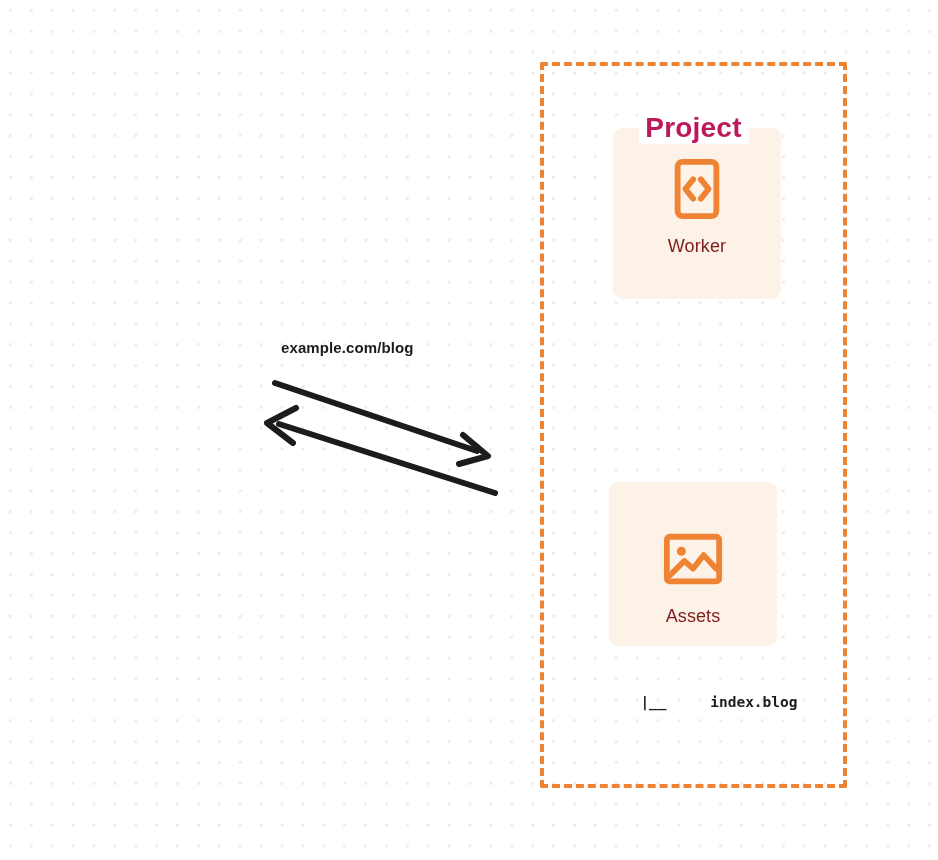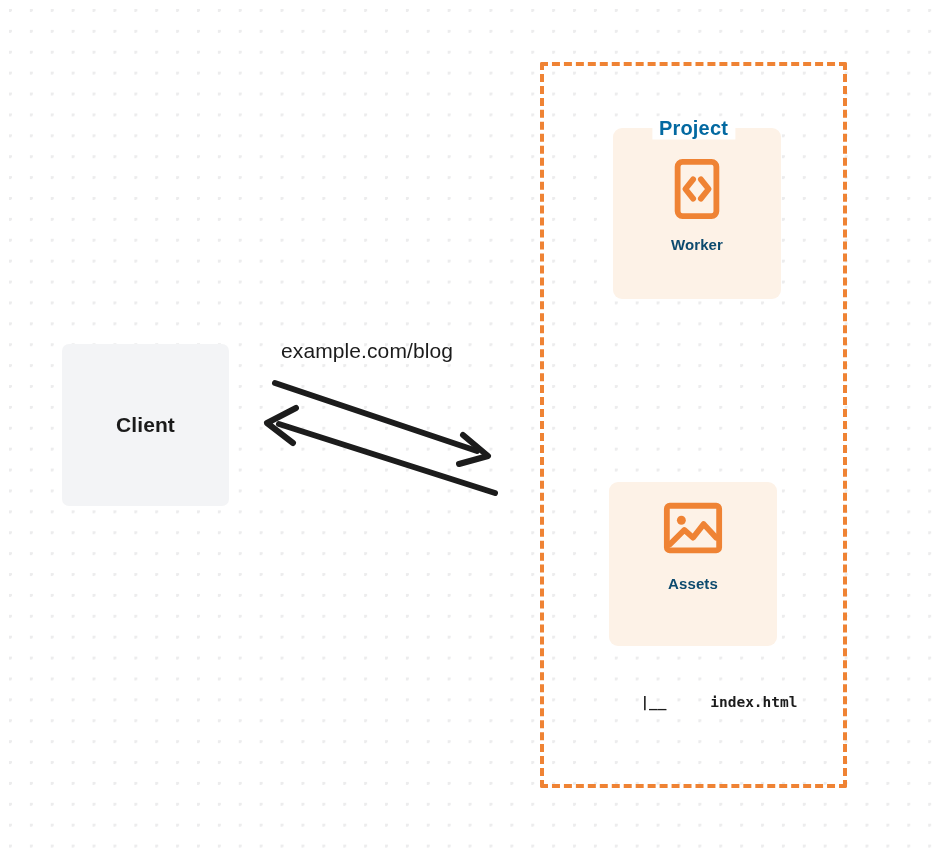--- a/index.html
+++ b/index.html
@@ -55,23 +55,23 @@
     border: 4px dashed #ef8334;
     border-radius: 2px;
   }
   .project-title {
     position: absolute;
     left: 50%;
     top: 62px;
     transform: translate(-50%, -50%);
     background: #ffffff;
     padding: 0 7px;
-    font-size: 20px;
+    font-size: 28px;
     font-weight: 700;
-    color: #0369a1;
+    color: #be185d;
     letter-spacing: 0.2px;
     white-space: nowrap;
     z-index: 5;
   }
 
   
   .card {
     position: absolute;
     background: #fdf2e7;
     border-radius: 9px;
@@ -85,36 +85,36 @@
     width: 168px;
     height: 171px;
     padding-top: 30px;
     box-sizing: border-box;
   }
   .card-assets {
     left: 609px;
     top: 482px;
     width: 168px;
     height: 164px;
-    padding-top: 18px;
+    padding-top: 49px;
     box-sizing: border-box;
   }
   .card-icon {
     width: 62px;
     height: 62px;
     display: block;
   }
   .card-assets .card-icon {
     height: 56px;
   }
   .card-label {
     margin-top: 16px;
-    font-size: 15px;
-    font-weight: 700;
-    color: #0c4a6e;
+    font-size: 18px;
+    font-weight: 400;
+    color: #7f1d1d;
     letter-spacing: 0.1px;
   }
   .card-assets .card-label {
     margin-top: 19px;
   }
 
   
   .file-tree {
     position: absolute;
     left: 588px;
@@ -134,35 +134,32 @@
     top: 0;
     width: 938px;
     height: 860px;
     pointer-events: none;
   }
 
   .edge-label {
     position: absolute;
     left: 281px;
     top: 339px;
-    font-size: 21px;
-    font-weight: 400;
+    font-size: 15px;
+    font-weight: 700;
     color: #1c1c1c;
     letter-spacing: 0.1px;
     white-space: nowrap;
   }
 </style>
 </head>
 <body>
 
 <div id="canvas">
 
-  <div class="client-box">
-    <span class="client-label">Client</span>
-  </div>
 
   <div class="project-frame">
     <span class="project-title">Project</span>
   </div>
 
   <div class="card card-worker">
     <svg class="card-icon" viewBox="0 0 64 64" aria-hidden="true">
       <rect x="12" y="4" width="40" height="56" rx="5" ry="5" fill="none" stroke="#ef8334" stroke-width="6"></rect>
       <path d="M28 22 L20 32 L28 42" fill="none" stroke="#ef8334" stroke-width="6" stroke-linecap="round" stroke-linejoin="round"></path>
       <path d="M36 22 L44 32 L36 42" fill="none" stroke="#ef8334" stroke-width="6" stroke-linecap="round" stroke-linejoin="round"></path>
@@ -173,21 +170,21 @@
   <div class="card card-assets">
     <svg class="card-icon" viewBox="0 0 64 56" aria-hidden="true">
       <rect x="5" y="5" width="54" height="46" rx="3" ry="3" fill="none" stroke="#ef8334" stroke-width="6"></rect>
       <circle cx="20" cy="20" r="4.6" fill="#ef8334"></circle>
       <path d="M8 45 L23 30 L32 38 L43 24 L56 38" fill="none" stroke="#ef8334" stroke-width="6" stroke-linecap="round" stroke-linejoin="round"></path>
     </svg>
     <span class="card-label">Assets</span>
   </div>
 
   <div class="file-tree">
-    <div>      |__     index.html</div>
+    <div>      |__     index.blog</div>
     
   </div>
 
   <svg class="arrows" viewBox="0 0 938 860">
     <g>
       <line x1="275" y1="383" x2="477" y2="451" stroke="#1c1c1c" stroke-width="6" stroke-linecap="round"></line>
       <path d="M463 435 L488 456 L459 464" fill="none" stroke="#1c1c1c" stroke-width="6" stroke-linecap="round" stroke-linejoin="round"></path>
     </g>
     <g>
       <line x1="495" y1="493" x2="279" y2="424" stroke="#1c1c1c" stroke-width="6" stroke-linecap="round"></line>

